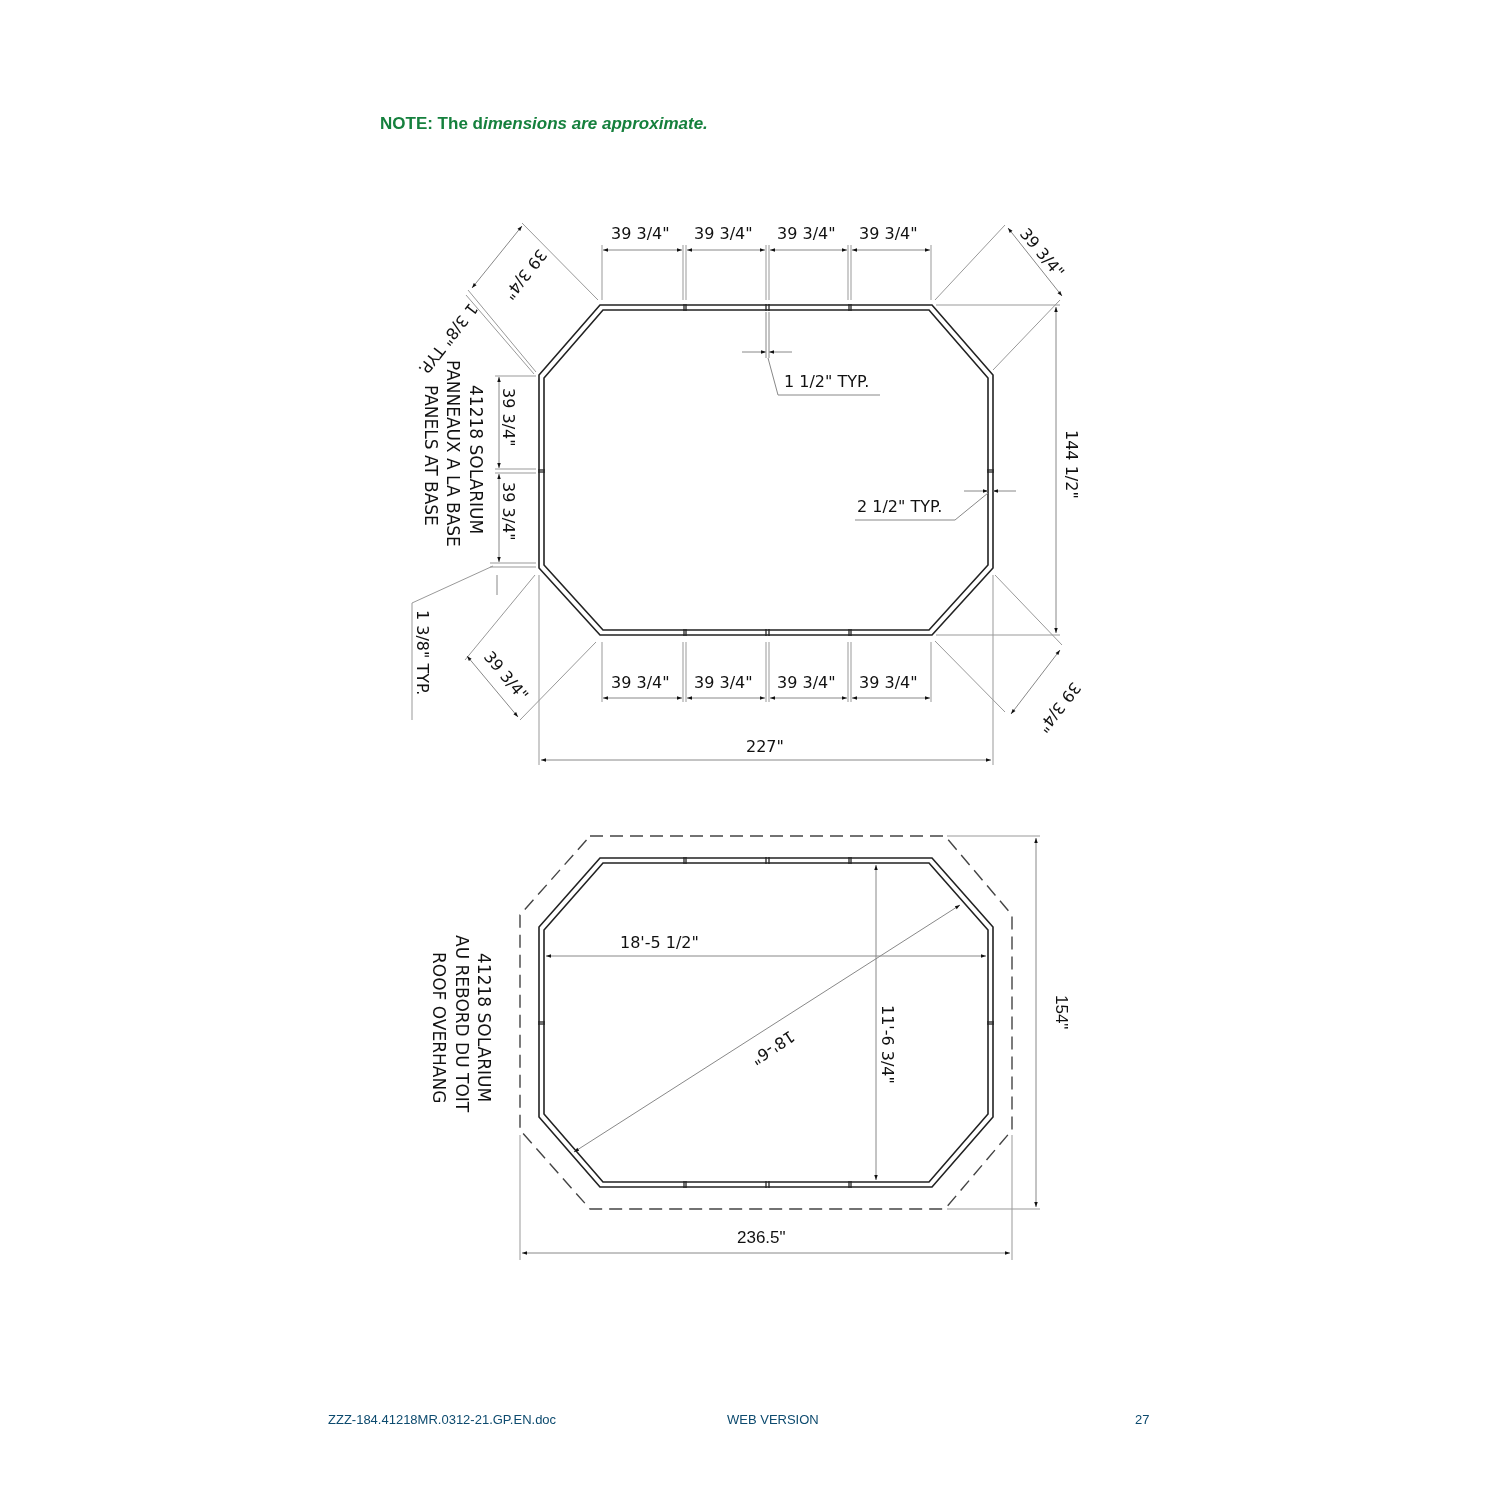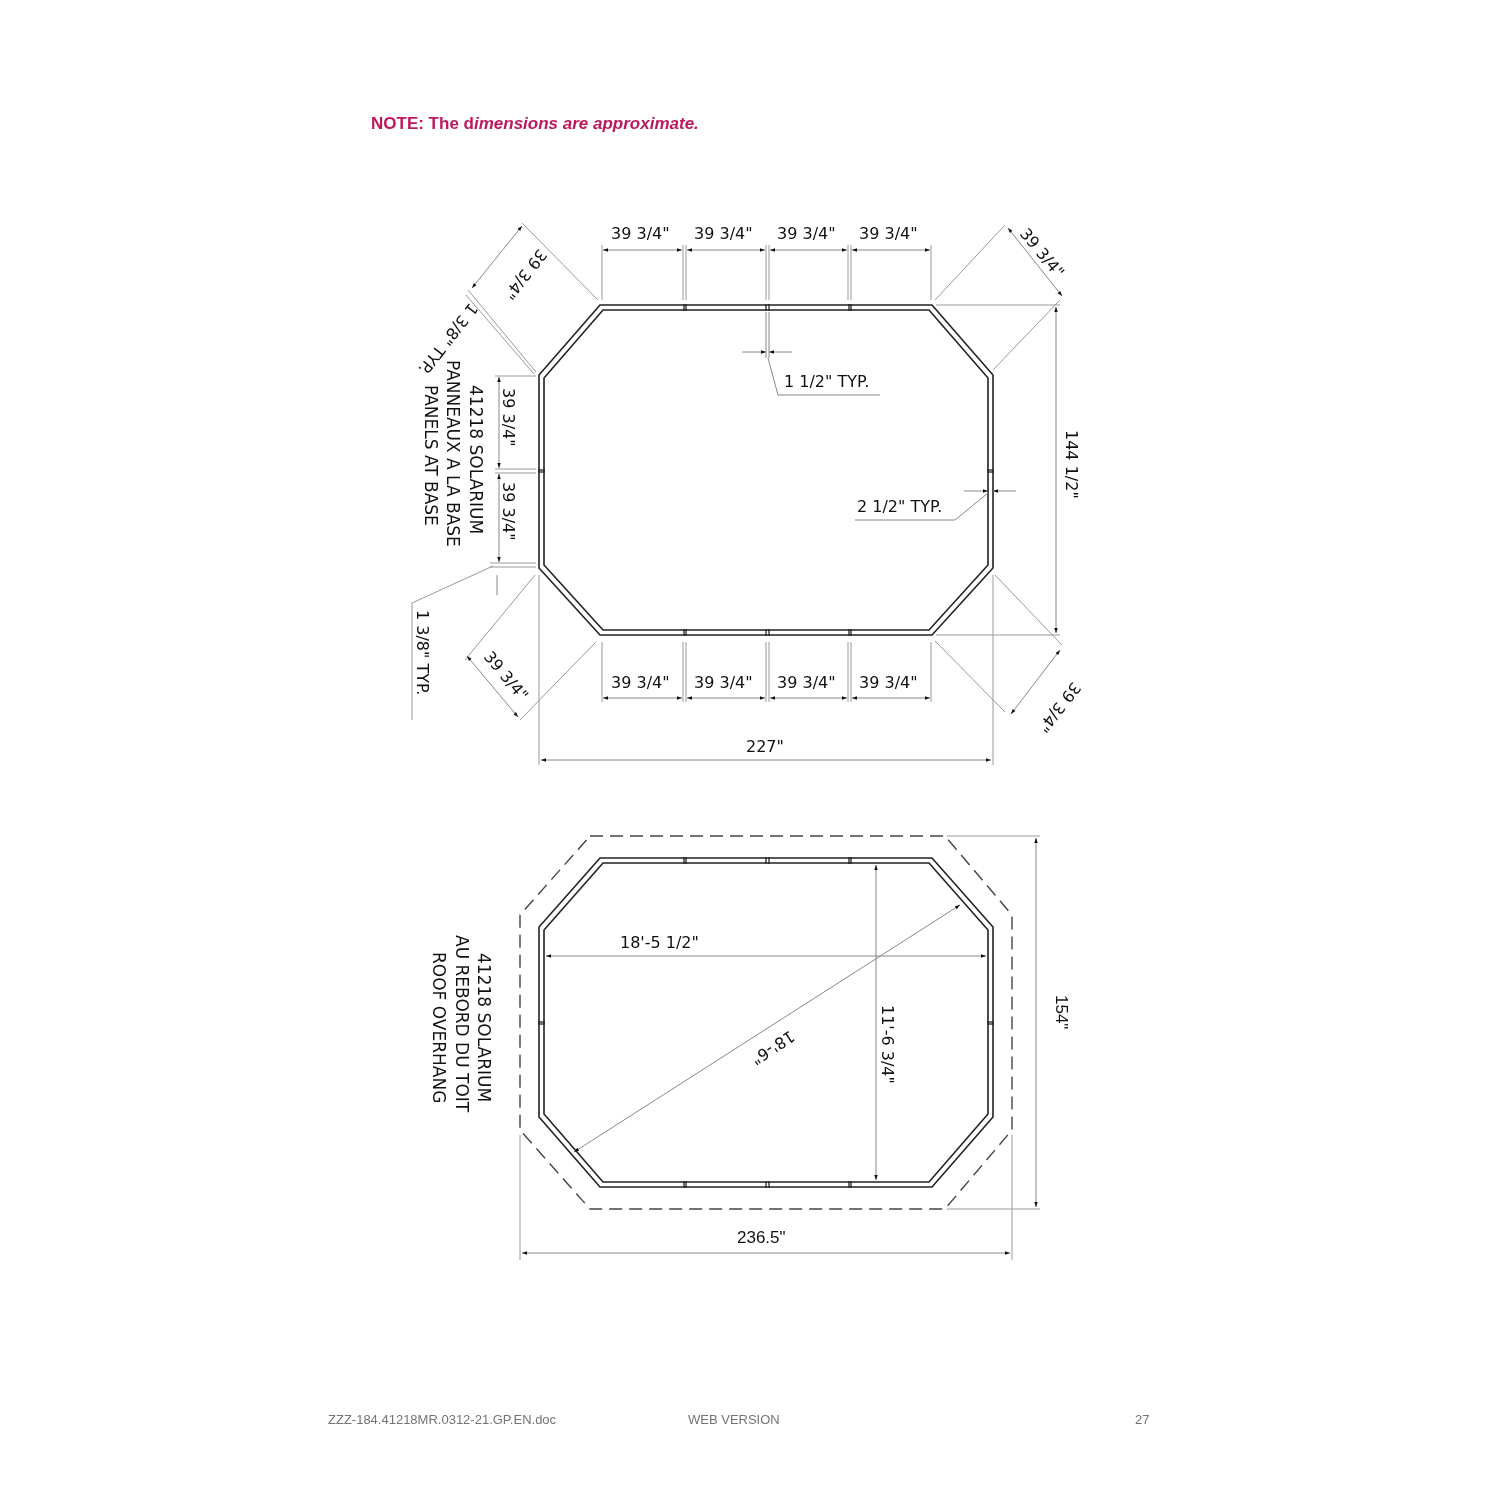--- a/index.html
+++ b/index.html
@@ -1,25 +1,25 @@
 <!DOCTYPE html>
 <html><head>
 <meta charset="utf-8">
 <style>
   html, body { margin: 0; padding: 0; background: #ffffff; }
   body { width: 1500px; height: 1500px; position: relative; overflow: hidden; font-family: "DejaVu Sans", sans-serif; }
-  .note { position: absolute; left: 371px; top: 114px; font-family: "Liberation Sans", sans-serif; font-size: 17px; font-weight: bold; color: #be185d; white-space: nowrap; }
+  .note { position: absolute; left: 380px; top: 114px; font-family: "Liberation Sans", sans-serif; font-size: 17px; font-weight: bold; color: #15803d; white-space: nowrap; }
   .note i { font-style: italic; }
   svg.drawing { position: absolute; left: 0; top: 0; }
   .dim { font-family: "DejaVu Sans", sans-serif; font-size: 16px; fill: #111; }
   .lab { font-family: "DejaVu Sans", sans-serif; font-size: 17px; fill: #111; }
   .dimA { font-family: "Liberation Sans", sans-serif; font-size: 17px; fill: #111; }
-  .footer { position: absolute; top: 1412px; font-family: "Liberation Sans", sans-serif; font-size: 13px; color: #737373; white-space: nowrap; }
+  .footer { position: absolute; top: 1412px; font-family: "Liberation Sans", sans-serif; font-size: 13px; color: #0c4a6e; white-space: nowrap; }
   .f-left { left: 328px; }
-  .f-center { left: 688px; }
+  .f-center { left: 727px; }
   .f-right { left: 1135px; }
 </style>
 </head>
 <body>
 
 <div class="note"><span>NOTE: The d</span><i>imensions are approximate.</i></div>
 
 <svg class="drawing" width="1500" height="1500" viewBox="0 0 1500 1500" xmlns="http://www.w3.org/2000/svg">
   <defs>
     <marker id="arr" viewBox="0 0 10 10" refX="10" refY="5" markerWidth="9" markerHeight="5" orient="auto-start-reverse" markerUnits="userSpaceOnUse">

